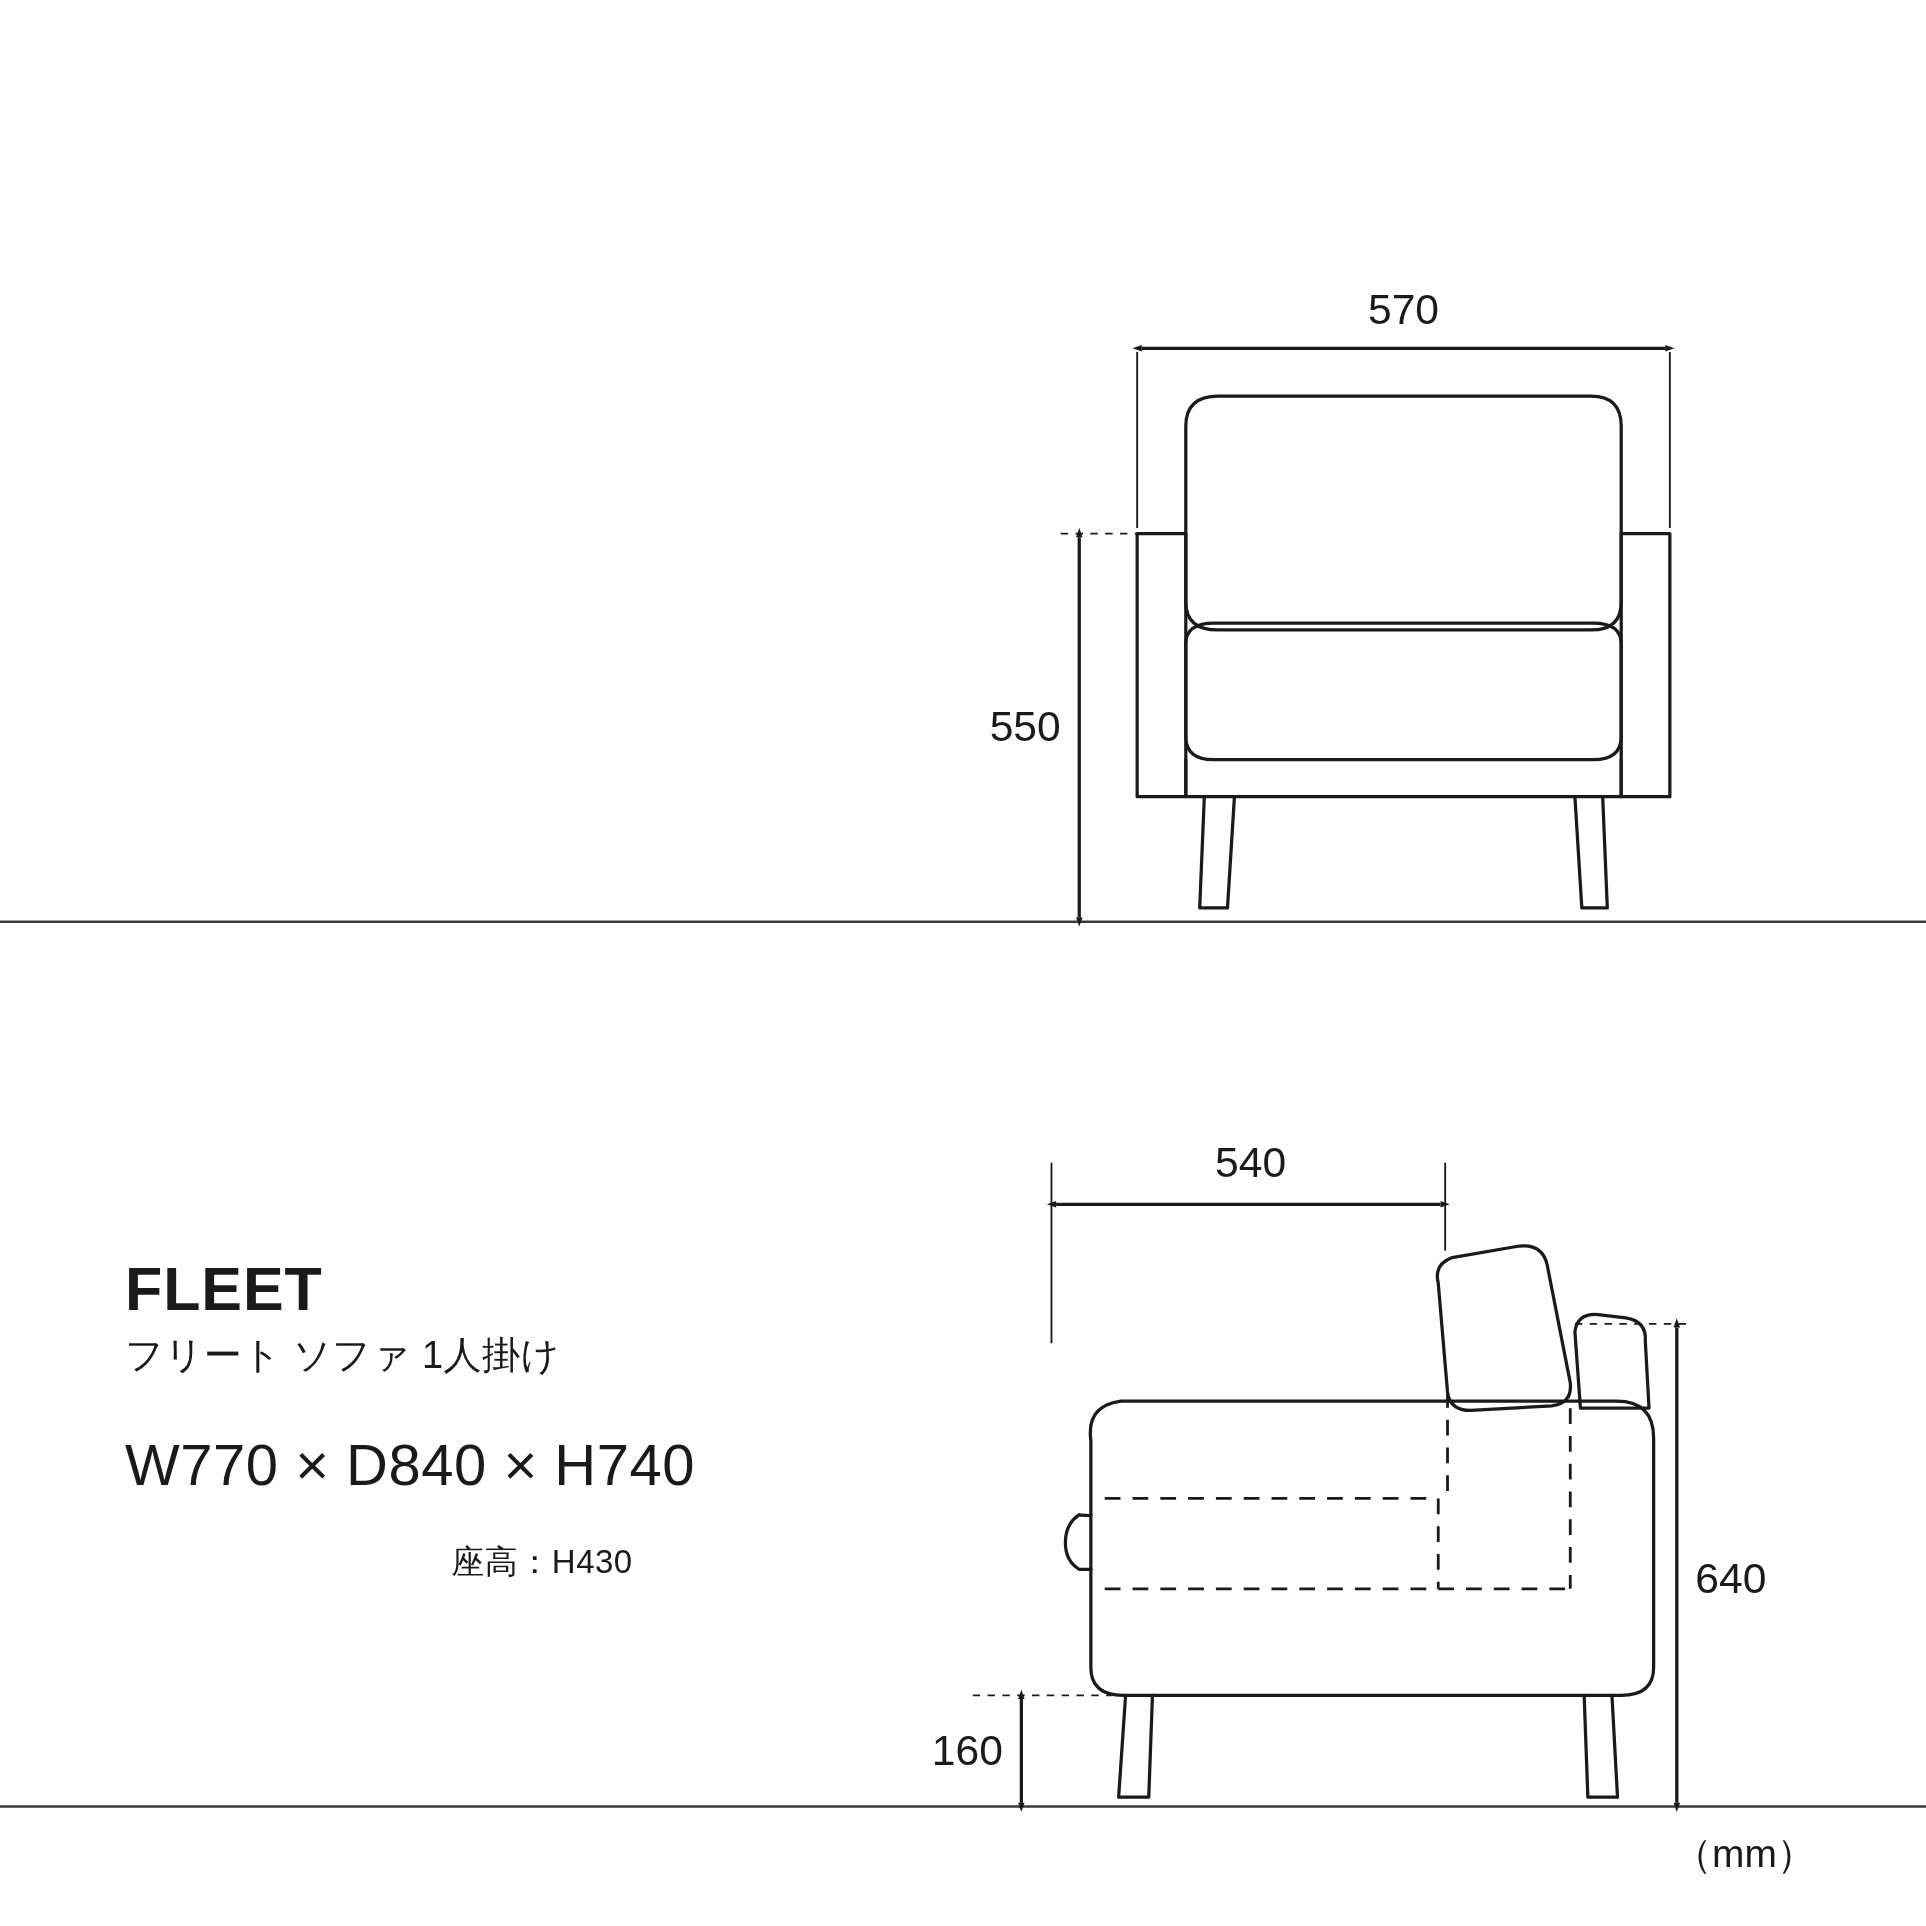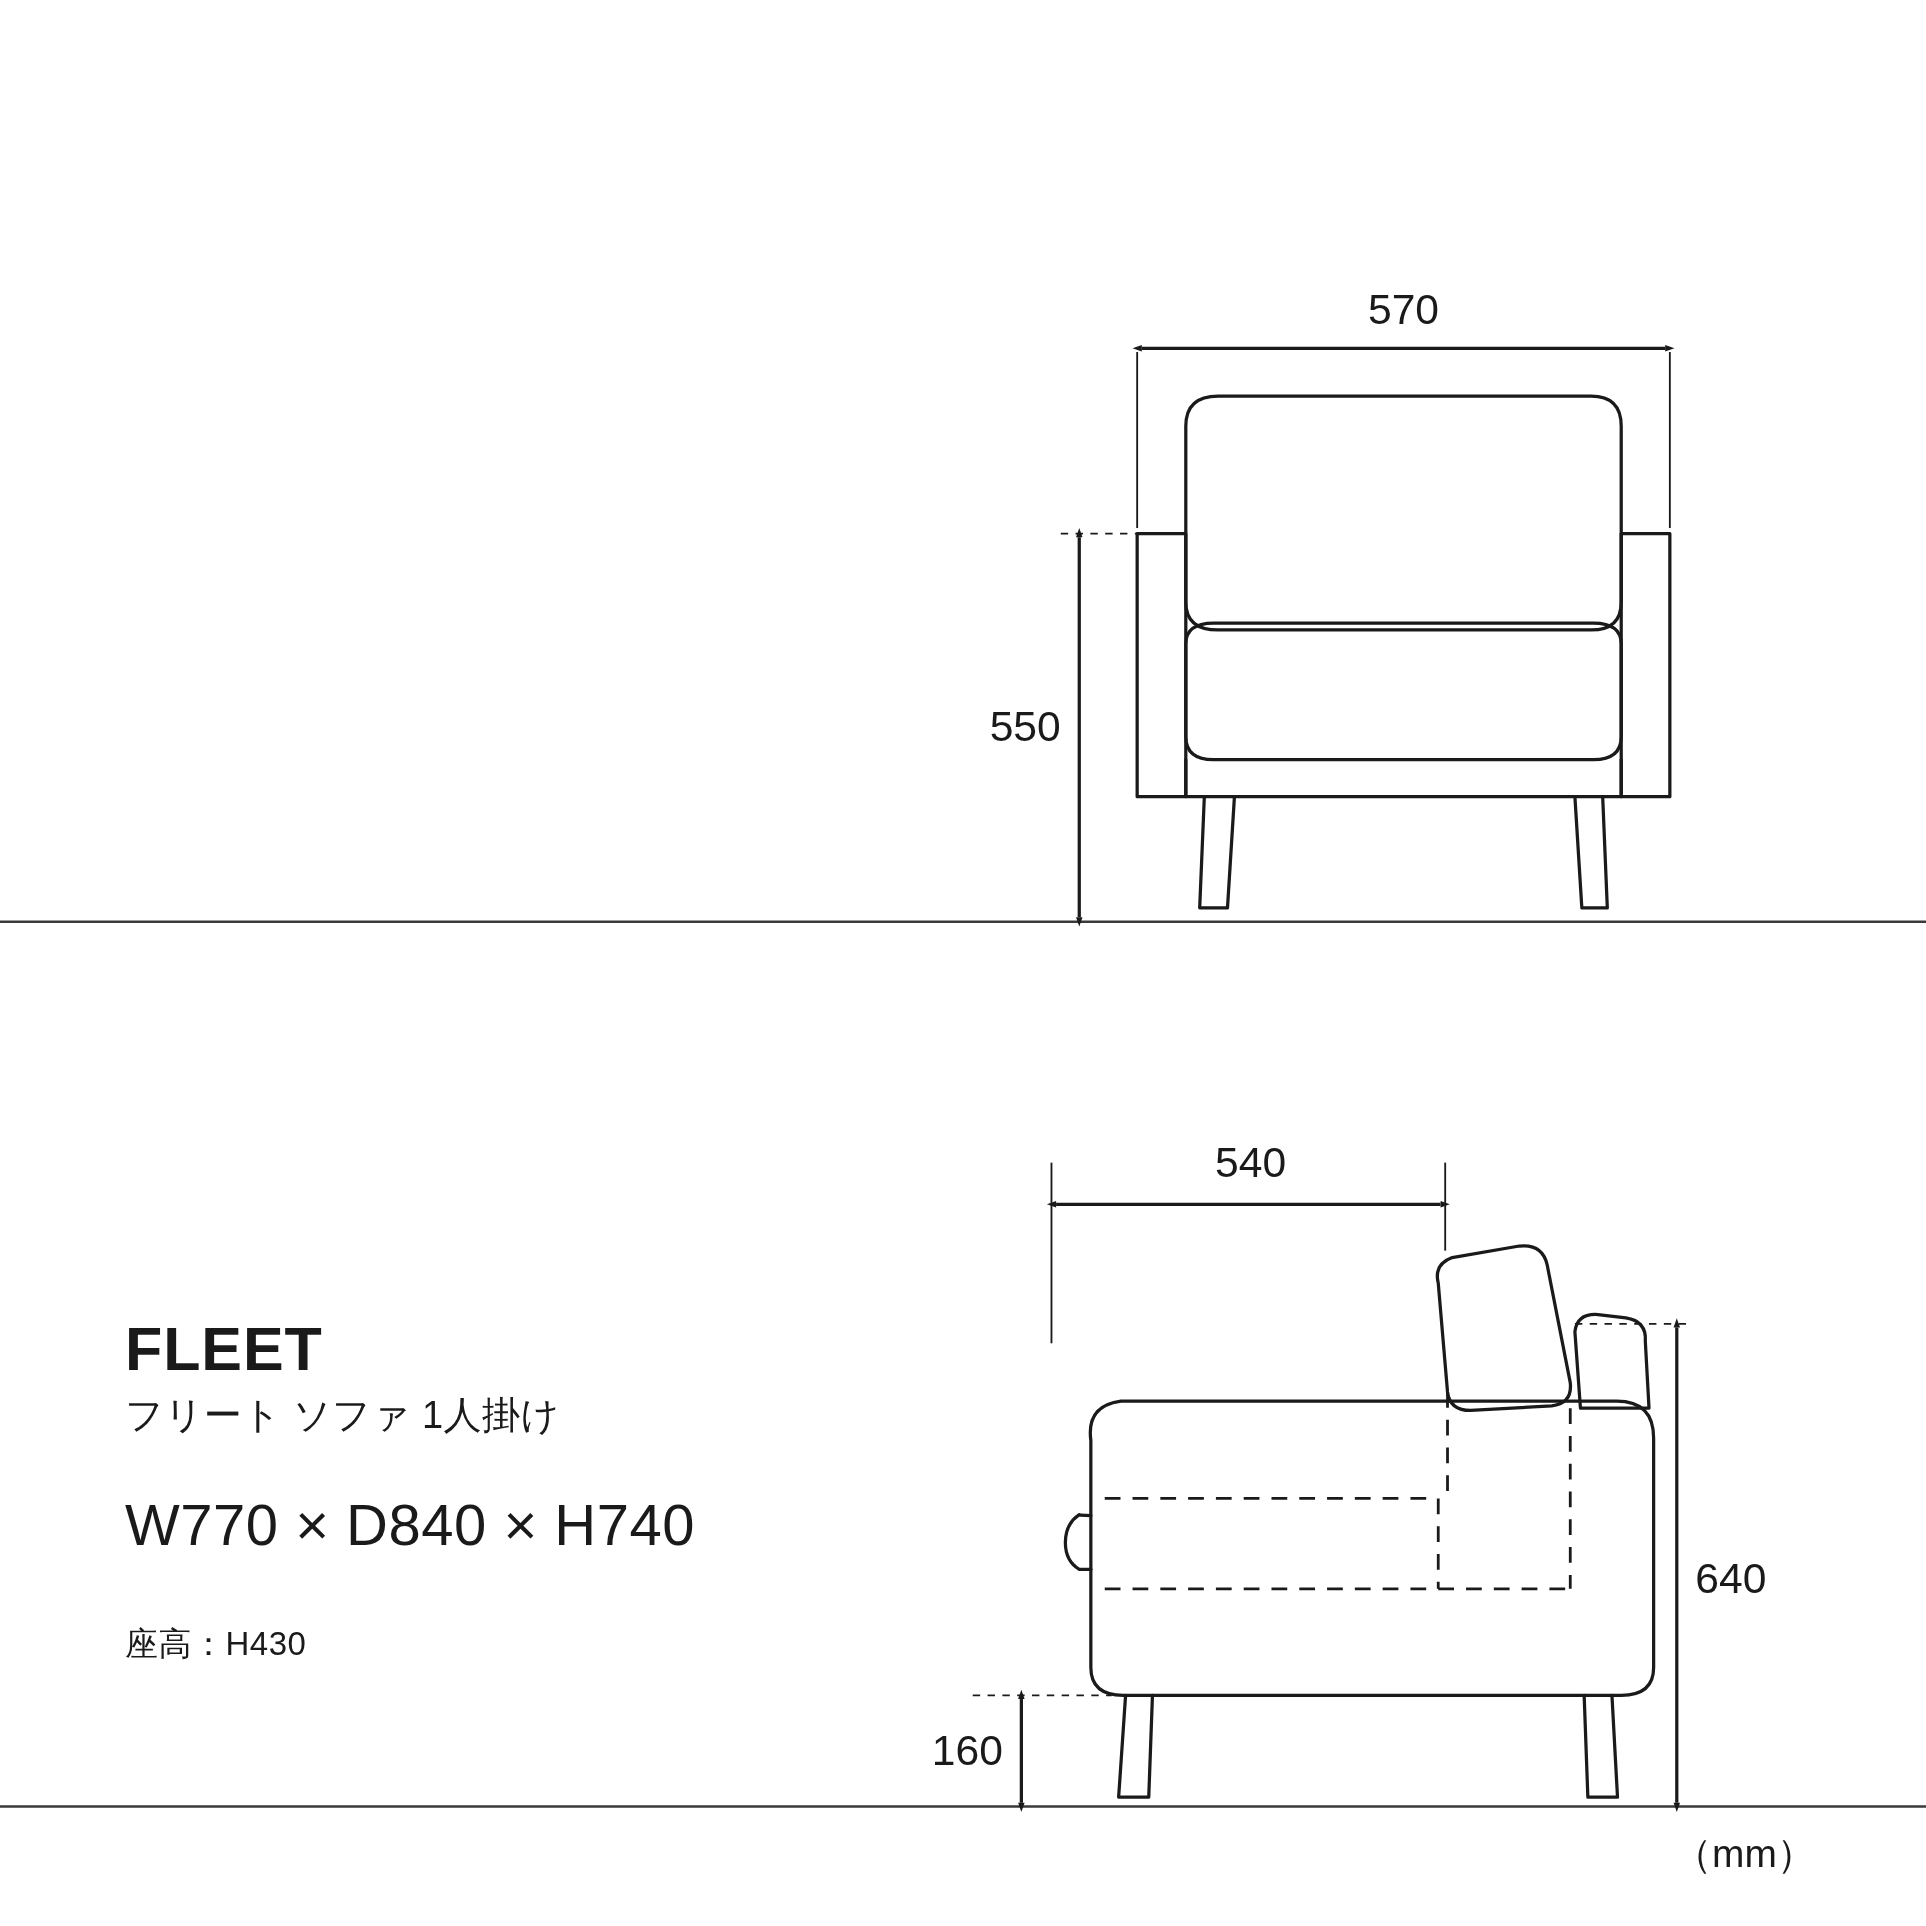--- a/index.html
+++ b/index.html
@@ -62,23 +62,24 @@
     font-size: 58px;
     color: #1a1a1a;
     margin: 51px 0 0 0;
     line-height: 1.2;
     letter-spacing: 0.5px;
   }
   .product-seat {
     font-family: "Liberation Sans", sans-serif;
     font-size: 33px;
     color: #1a1a1a;
-    margin: 65px 0 0 0;
+    margin: 43px 0 0 0;
     line-height: 1.2;
     letter-spacing: 0.5px;
+    text-align: center;
   }
 </style>
 </head>
 <body>
 
 <div id="page">
 
   <svg class="diagram" viewBox="0 0 4158 4158" xmlns="http://www.w3.org/2000/svg">
 
     <defs>
@@ -172,21 +173,21 @@
     <g>
       <line x1="2100" y1="3660" x2="2400" y2="3660" stroke="#1a1a1a" stroke-width="4" stroke-dasharray="16 16"></line>
       <line x1="2205" y1="3668" x2="2205" y2="3892" stroke="#1a1a1a" stroke-width="7" marker-start="url(#arrowStart)" marker-end="url(#arrowEnd)"></line>
       <text class="dim-text" x="2165" y="3810" text-anchor="end">160</text>
     </g>
 
     <text class="unit-text" x="3920" y="4030" text-anchor="end">（mm）</text>
 
   </svg>
 
-  <div class="title-block" style="left:125px; top:1316px; width:834px;">
+  <div class="title-block" style="left:125px; top:1256px; width:834px;">
     <h1 class="product-title">FLEET</h1>
     <p class="product-subtitle">フリート ソファ 1人掛け</p>
     <p class="product-dims">W770 × D840 × H740</p>
     <p class="product-seat">座高：H430</p>
   </div>
 
 </div>
 
 
 </body></html>

